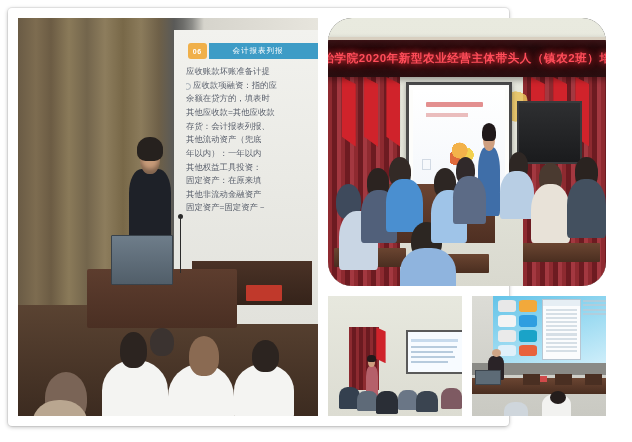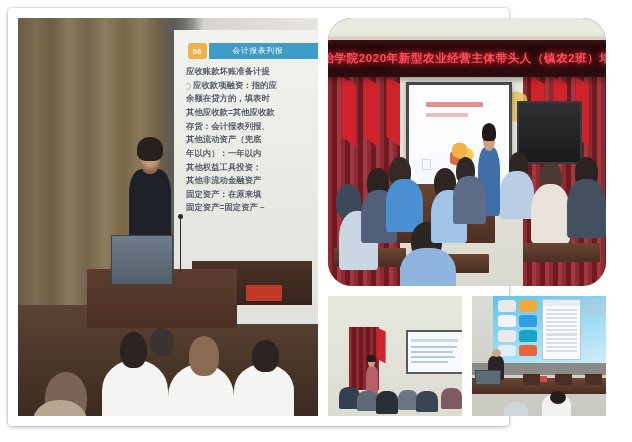--- a/index.html
+++ b/index.html
@@ -29,21 +29,21 @@
   .screen-l{position:absolute;left:52%;top:3%;right:-2%;height:74%;
      background:linear-gradient(180deg,#f2f2ee,#e2e2dc);}
   .sl-badge{position:absolute;left:9%;top:4.6%;width:13%;height:5.2%;
      background:#f0b04a;border-radius:3px;display:flex;align-items:center;justify-content:center;
      color:#fff;font-size:7px;font-weight:bold;letter-spacing:.5px;}
   .sl-bar{position:absolute;left:23%;top:4.6%;right:0%;height:5.2%;
      background:#3e9cc6;display:flex;align-items:center;padding-left:16%;
      color:#ffffff;font-size:7.5px;letter-spacing:1px;white-space:nowrap;overflow:hidden;}
   .sl-bullets{position:absolute;left:8%;top:12%;right:-4%;bottom:2%;
      color:#3d4452;font-size:8.4px;line-height:1.62;white-space:nowrap;overflow:hidden;}
-  .sl-bullets div{opacity:.86;text-shadow:0 0 1px rgba(255,255,255,.6);font-weight:bold;}
+  .sl-bullets div{opacity:.86;text-shadow:0 0 1px rgba(255,255,255,.6);}
   .sl-bullets div:nth-child(2){padding-left:7px;}
   .sl-bullets div.dot::before{content:"";position:absolute;left:-2px;
      width:5px;height:5px;border:1px solid #9aa3ad;border-radius:50%;margin-top:4px;}
   .podium-l{position:absolute;left:23%;bottom:22%;width:50%;height:15%;
      background:linear-gradient(180deg,#5d3d2e,#4a2f23);border-radius:2px;}
   .laptop-l{position:absolute;left:31%;bottom:33%;width:20%;height:12%;
      background:linear-gradient(180deg,#6e7d8a,#515e69);border:1px solid #39424a;border-radius:1px;}
   .speaker-l{position:absolute;left:37%;bottom:42%;width:14%;height:20%;
      background:#1e2128;border-radius:30% 30% 6% 6%;}
   .speaker-l::before{content:"";position:absolute;left:26%;top:-34%;width:48%;height:40%;
@@ -157,22 +157,22 @@
         <div class="sl-bar">会计报表列报</div>
         <div class="sl-bullets">
           <div>应收账款坏账准备计提</div>
           <div class="dot">应收款项融资：指的应</div>
           <div>余额在贷方的，填表时</div>
           <div>其他应收款=其他应收款</div>
           <div>存货：会计报表列报、</div>
           <div>其他流动资产（兜底</div>
           <div>年以内）：一年以内</div>
           <div>其他权益工具投资：</div>
+          <div>固定资产：在原来填</div>
           <div>其他非流动金融资产</div>
-          <div>固定资产：在原来填</div>
           <div>固定资产=固定资产－</div>
         </div>
       </div>
 
       <div class="chairs-l"></div>
       <div class="redbox-l"></div>
       <div class="podium-l"></div>
       <div class="speaker-l"></div>
       <div class="laptop-l"></div>
       <div class="mic-l"></div>

